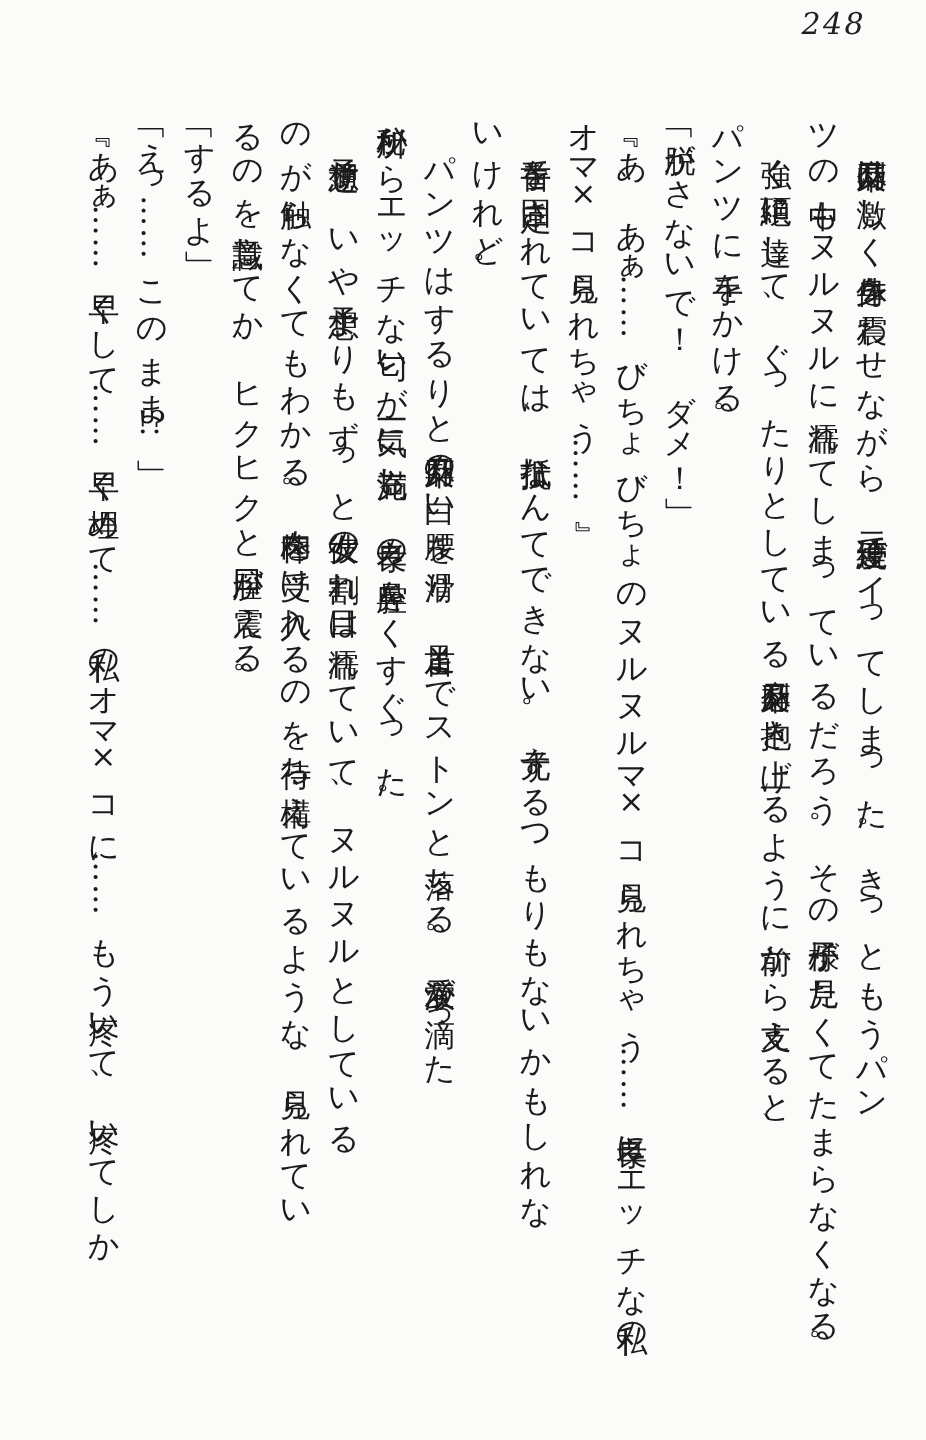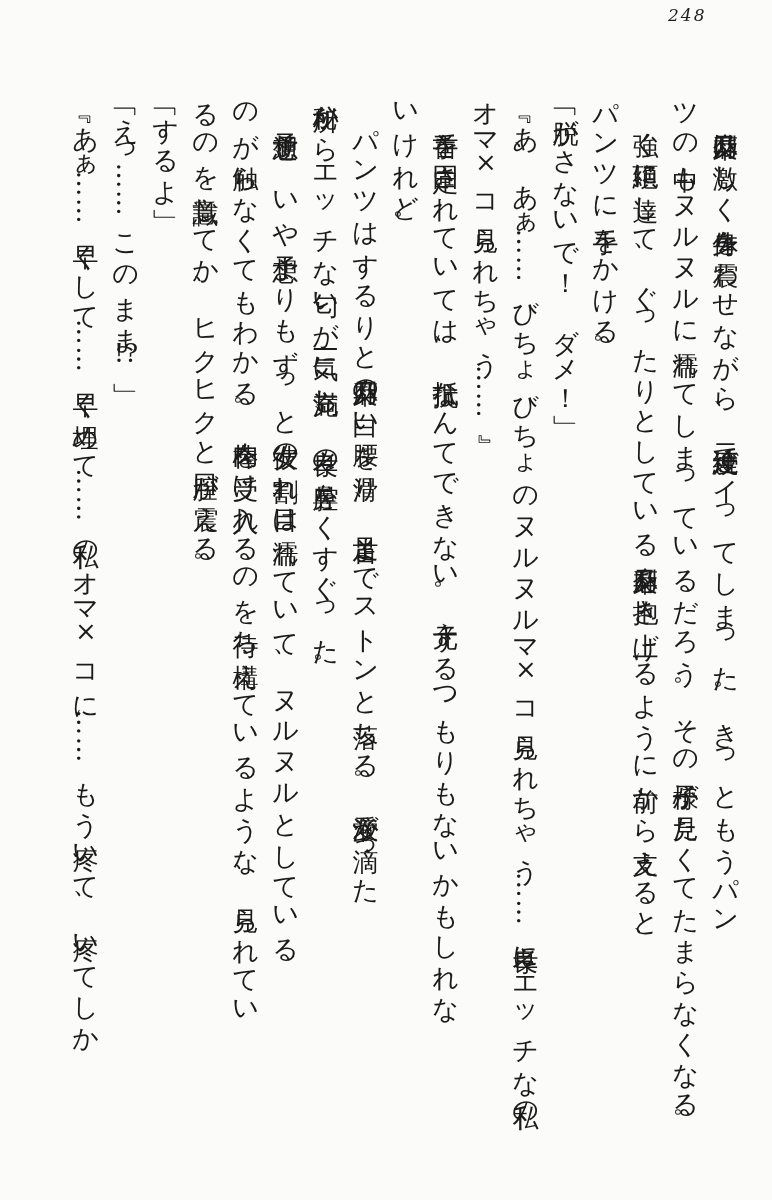--- a/index.html
+++ b/index.html
@@ -12,21 +12,21 @@
     position: relative;
     background: #fbfbfa;
     overflow: hidden;
   }
   .page-number {
     position: absolute;
     top: 5px;
     left: 668px;
     font-family: "DejaVu Serif", "Liberation Serif", serif;
     font-style: italic;
-    font-size: 17px;
+    font-size: 25px;
     color: #1f1f1f;
     letter-spacing: 2px;
   }
   .text-block {
     position: absolute;
     top: 85px;
     right: 26px;
     height: 1070px;
     writing-mode: vertical-rl;
     text-orientation: mixed;

